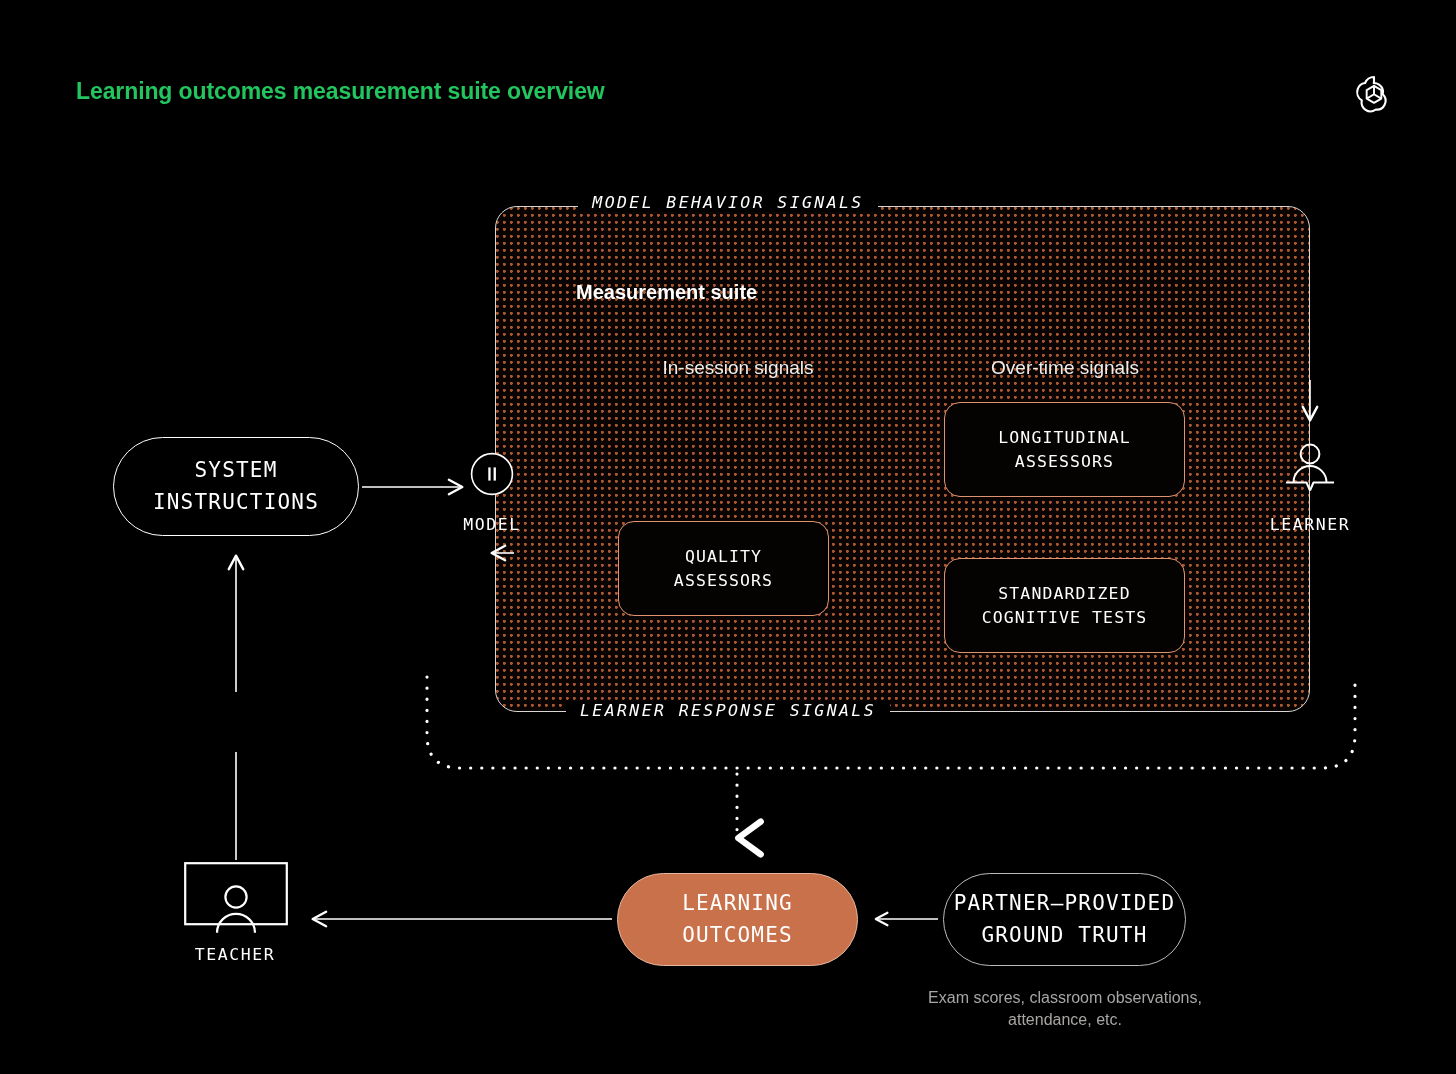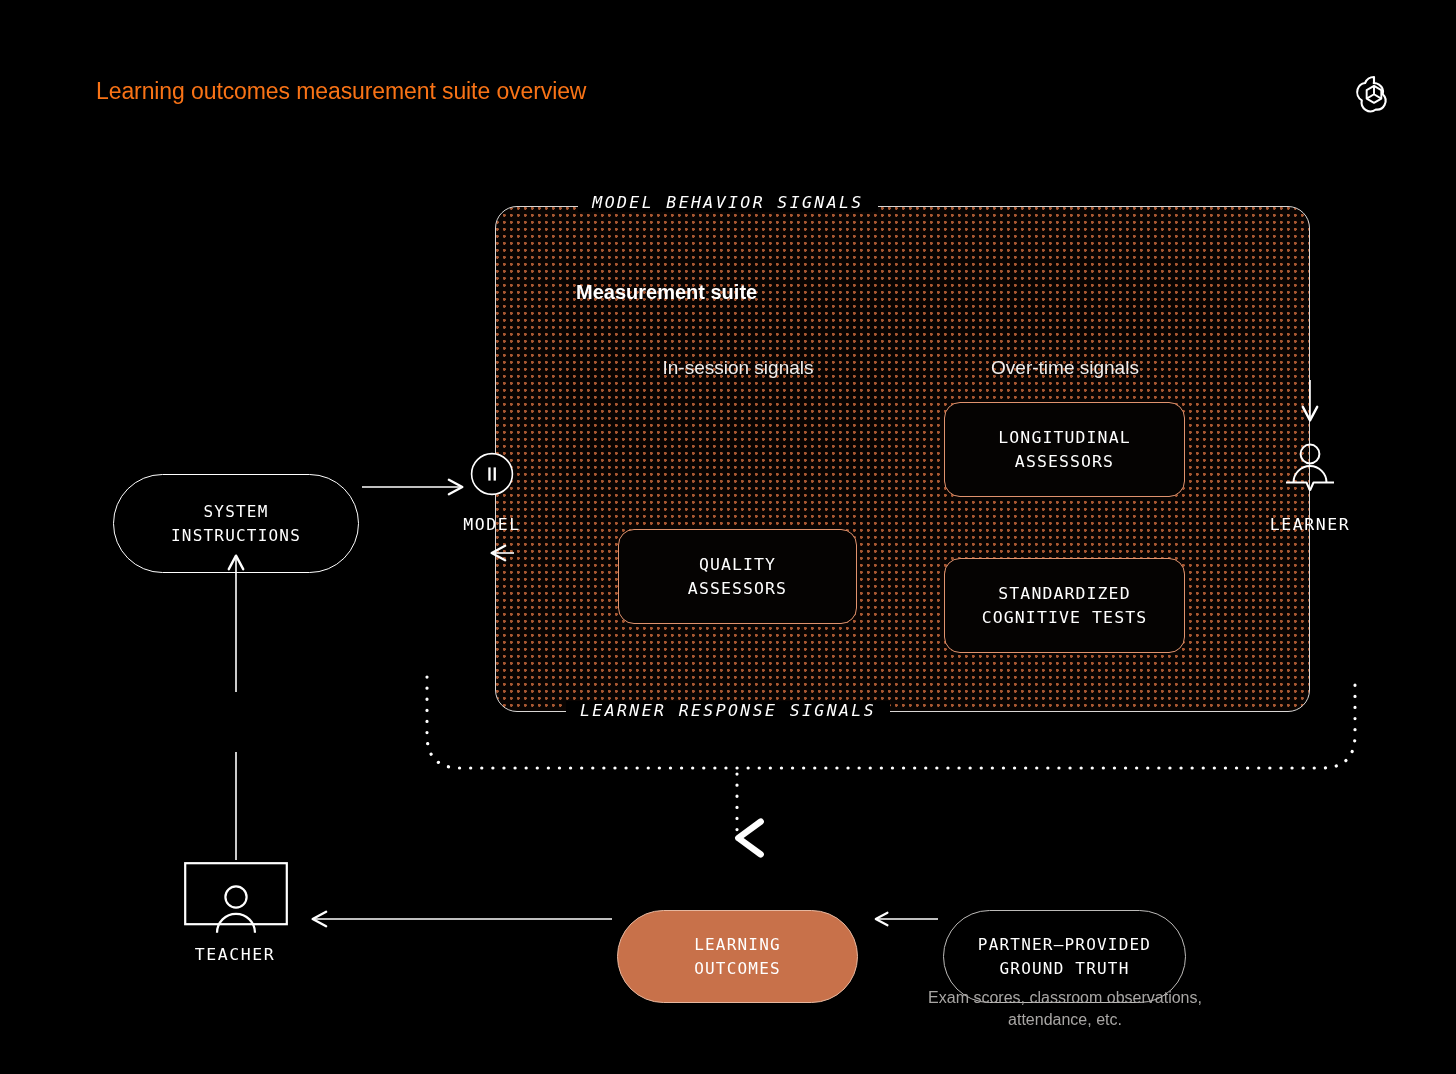--- a/index.html
+++ b/index.html
@@ -18,26 +18,26 @@
   #stage {
     position: relative;
     width: 1456px;
     height: 1074px;
     background: #000000;
   }
 
   
   .page-title {
     position: absolute;
-    left: 96px;
+    left: 76px;
     top: 78px;
     font-size: 23px;
-    font-weight: normal;
+    font-weight: bold;
     letter-spacing: -0.1px;
-    color: #f97316;
+    color: #22c55e;
     white-space: nowrap;
   }
   .brand-logo {
     position: absolute;
     left: 1352px;
     top: 72px;
     width: 44px;
     height: 44px;
   }
 
@@ -120,38 +120,37 @@
     text-align: center;
     font-family: "DejaVu Sans Mono", monospace;
     font-size: 16.5px;
     line-height: 1.45;
     letter-spacing: 1.1px;
     color: #ffffff;
     white-space: pre-line;
   }
   .card-ic { left: 618px; top: 402px; width: 241px; height: 95px; }
   .card-la { left: 944px; top: 402px; width: 241px; height: 95px; }
-  .card-qa { left: 618px; top: 521px; width: 239px; height: 95px; margin-top: 8px; }
+  .card-qa { left: 618px; top: 521px; width: 211px; height: 95px; }
   .card-sc { left: 944px; top: 521px; width: 241px; height: 95px; margin-top: 37px; }
 
   
   .pill {
     position: absolute;
     box-sizing: border-box;
     display: flex;
     align-items: center;
     justify-content: center;
     text-align: center;
     font-family: "DejaVu Sans Mono", monospace;
-    font-size: 16px;
+    font-size: 21px;
     line-height: 1.5;
     letter-spacing: 1.2px;
     white-space: pre-line;
     border-radius: 999px;
-    margin-top: 37px;
   }
   .pill-sysinstr {
     left: 113px; top: 437px;
     width: 246px; height: 99px;
     border: 1.6px solid #ffffff;
     color: #ffffff;
     background: #000000;
   }
   .pill-outcomes {
     left: 617px; top: 873px;

